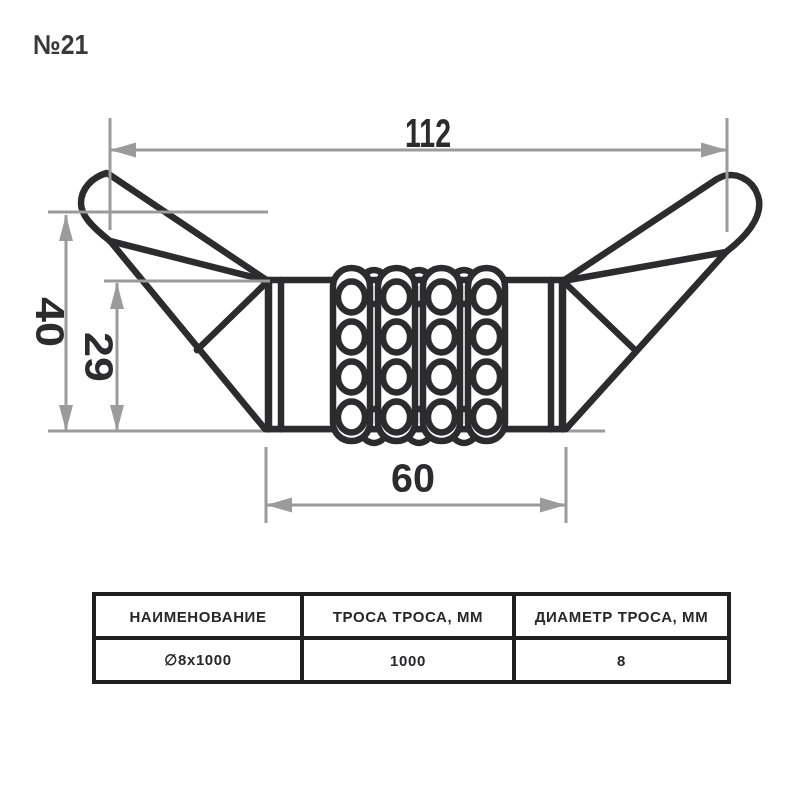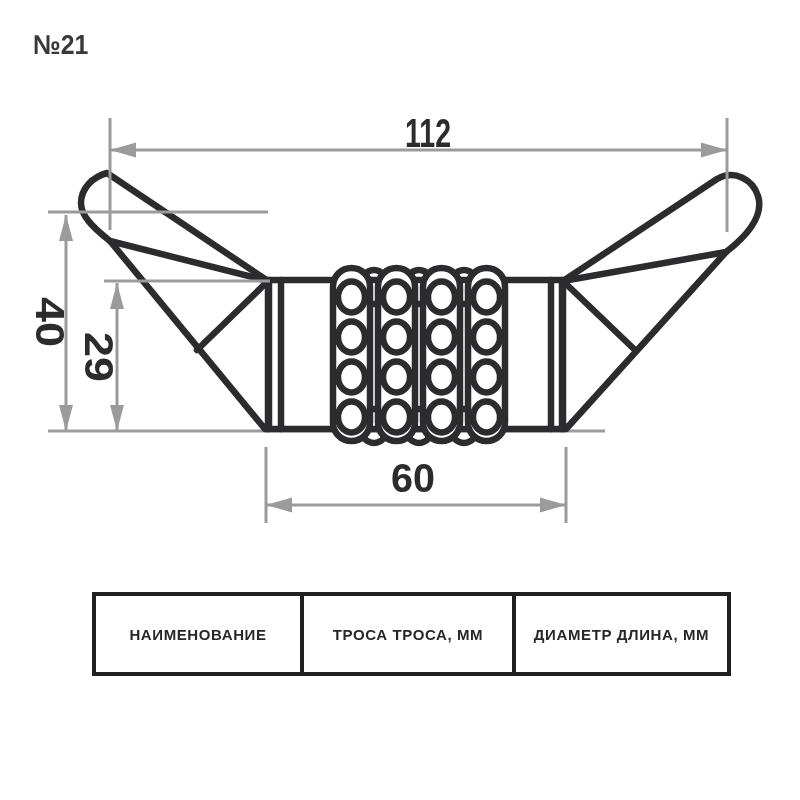--- a/index.html
+++ b/index.html
@@ -123,18 +123,23 @@
       <polygon fill="#9b9b9b" stroke="none" points="566,505 540,497.5 540,512.5"></polygon>
     </g>
     <text x="413" y="492" font-size="40" text-anchor="middle" textLength="44" lengthAdjust="spacingAndGlyphs" stroke="none">60</text>
   </svg>
 
   <table class="spec">
     <tbody>
         <tr>
       <th style="width:204px">НАИМЕНОВАНИЕ</th>
       <th style="width:208px">ТРОСА ТРОСА, ММ</th>
-      <th style="width:211px">ДИАМЕТР ДЛИНА, ММ</th>
+      <th style="width:211px">ДИАМЕТР ТРОСА, ММ</th>
+    </tr>
+    <tr>
+      <td>∅8x1000</td>
+      <td>1000</td>
+      <td>8</td>
     </tr>
   </tbody>
     </table>
 
 </div>
 
 </body></html>

